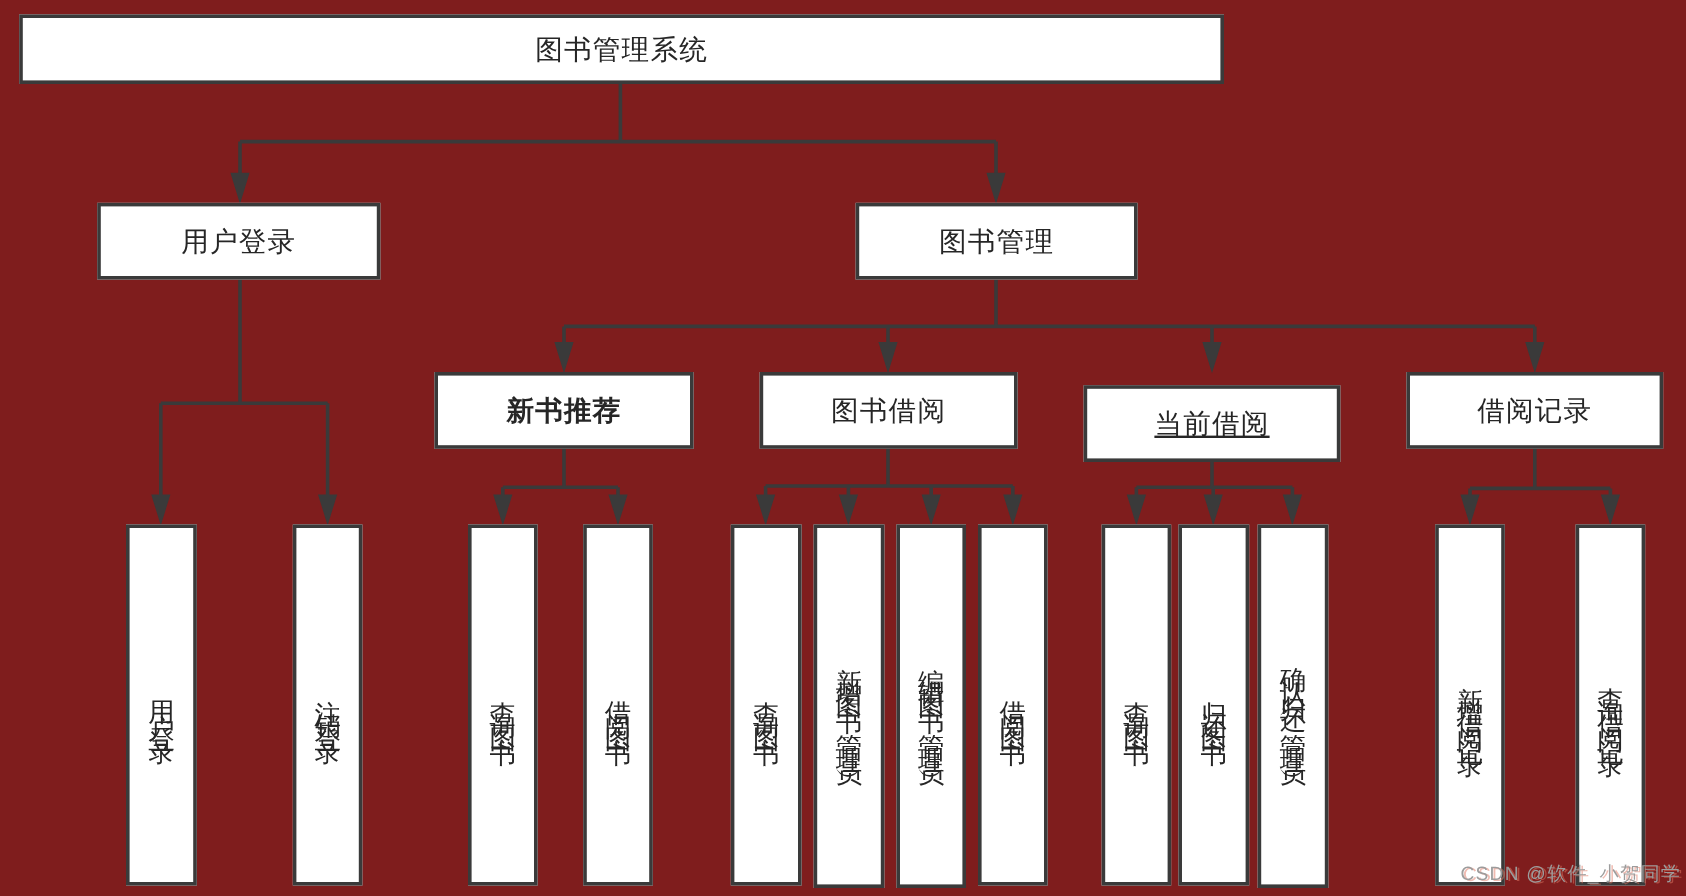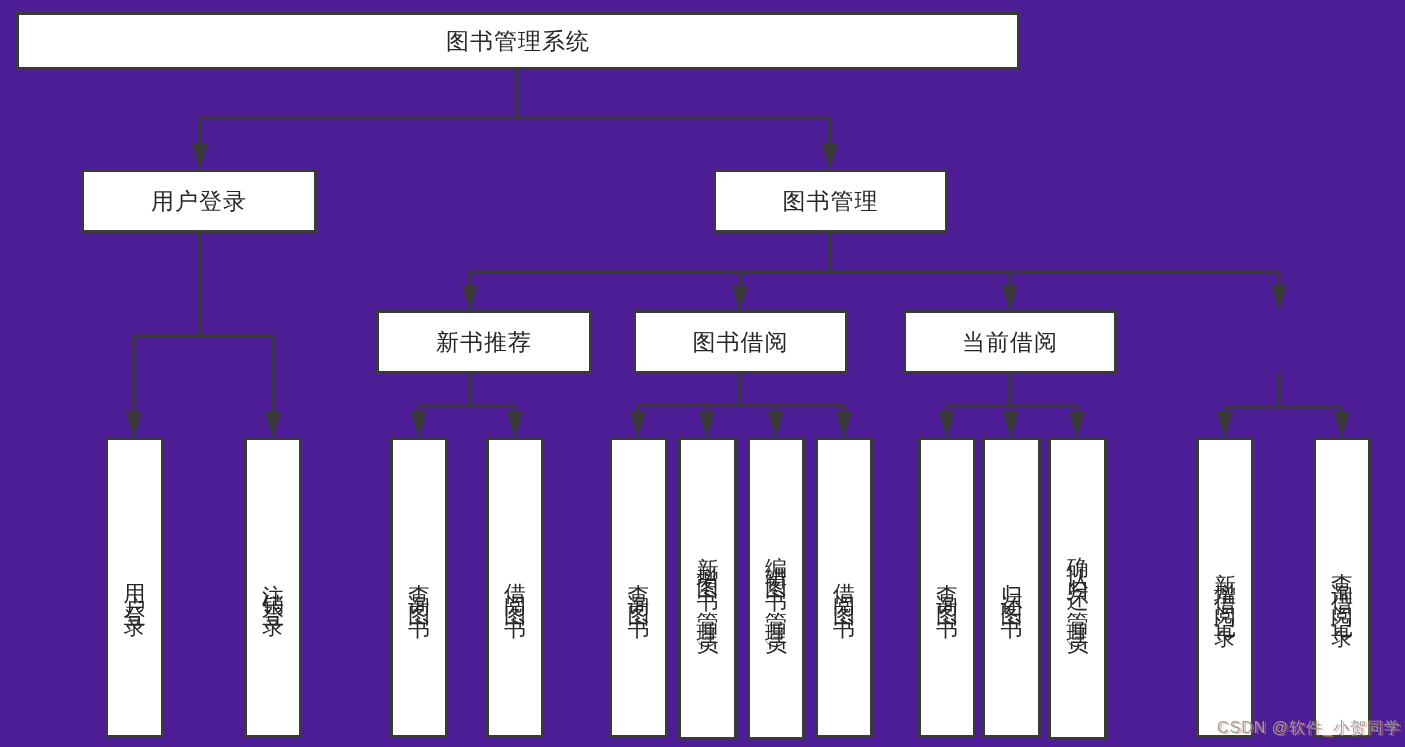--- a/index.html
+++ b/index.html
@@ -1,17 +1,17 @@
 <!DOCTYPE html>
 <html><head>
 <meta charset="utf-8">
 <style>
   html,body{margin:0;padding:0;background:#fff;}
   .stage{
-    position:relative;width:1405px;height:747px;background:#4c1d95;
+    position:relative;width:1405px;height:747px;background:#7f1d1d;
     font-family:"Liberation Sans","DejaVu Sans",sans-serif;overflow:hidden;text-align:center;
   }
   .wires{position:absolute;left:0;top:0;width:1405px;height:747px;z-index:1;}
   .wires path{stroke:#3a3a3a;stroke-width:3;fill:none;}
   .wires polygon{fill:#3a3a3a;stroke:none;}
   .node{
     position:absolute;z-index:2;background:#ffffff;
     border:3px solid #3a3a3a;box-sizing:border-box;
     display:flex;align-items:center;justify-content:center;
     color:#262626;font-size:23px;letter-spacing:1px;white-space:nowrap;
@@ -80,23 +80,24 @@
       <polygon points="1217,412 1233,412 1225,438"></polygon>
       <polygon points="1334,412 1350,412 1342,438"></polygon>
     </g>
   </svg>
 
   <div class="node" style="left:16px;top:12px;width:1004px;height:58px;">图书管理系统</div>
 
   <div class="node" style="left:81px;top:169px;width:236px;height:64px;">用户登录</div>
   <div class="node" style="left:713px;top:169px;width:235px;height:64px;">图书管理</div>
 
-  <div class="node" style="left:376px;top:310px;width:216px;height:64px;">新书推荐</div>
+  <div class="node" style="left:362px;top:310px;width:216px;height:64px;font-weight:bold;">新书推荐</div>
   <div class="node" style="left:633px;top:310px;width:215px;height:64px;font-family:Liberation Mono, monospace;">图书借阅</div>
-  <div class="node" style="left:903px;top:310px;width:214px;height:64px;">当前借阅</div>
+  <div class="node" style="left:903px;top:321px;width:214px;height:64px;text-decoration:underline;">当前借阅</div>
+  <div class="node" style="left:1172px;top:310px;width:214px;height:64px;">借阅记录</div>
 
   <div class="node leaf" style="left:105px;top:437px;width:59px;height:301px;">用户登录</div>
   <div class="node leaf" style="left:244px;top:437px;width:58px;height:301px;">注销登录</div>
 
   <div class="node leaf" style="left:390px;top:437px;width:58px;height:301px;">查询图书</div>
   <div class="node leaf" style="left:486px;top:437px;width:58px;height:301px;">借阅图书</div>
 
   <div class="node leaf" style="left:609px;top:437px;width:59px;height:301px;">查询图书</div>
   <div class="node leaf" style="left:678px;top:437px;width:59px;height:303px;">新增图书（管理员）</div>
   <div class="node leaf" style="left:747px;top:437px;width:58px;height:303px;">编辑图书（管理员）</div>

